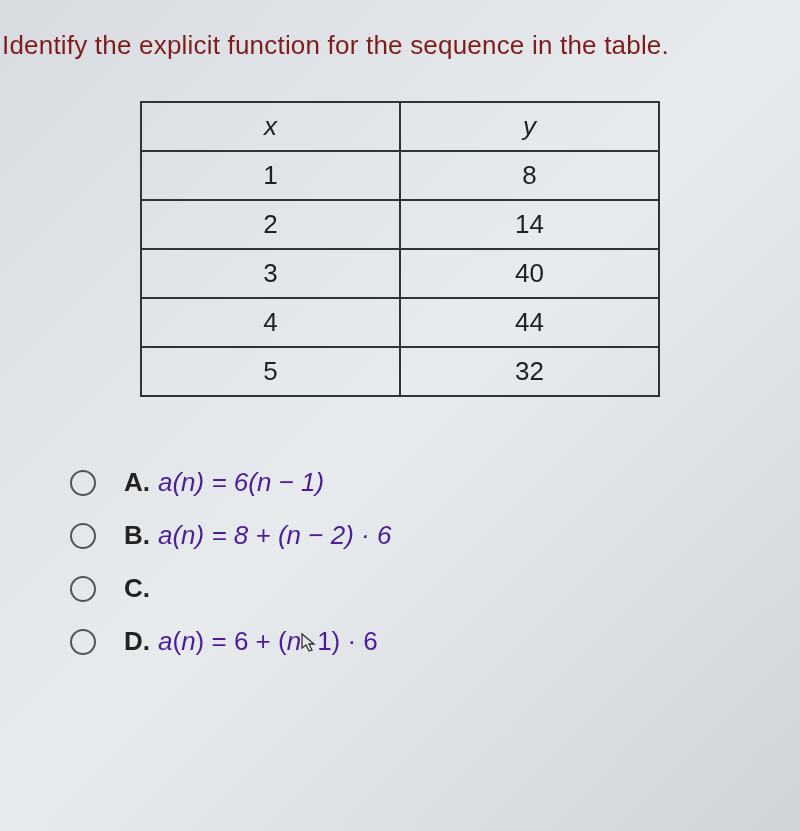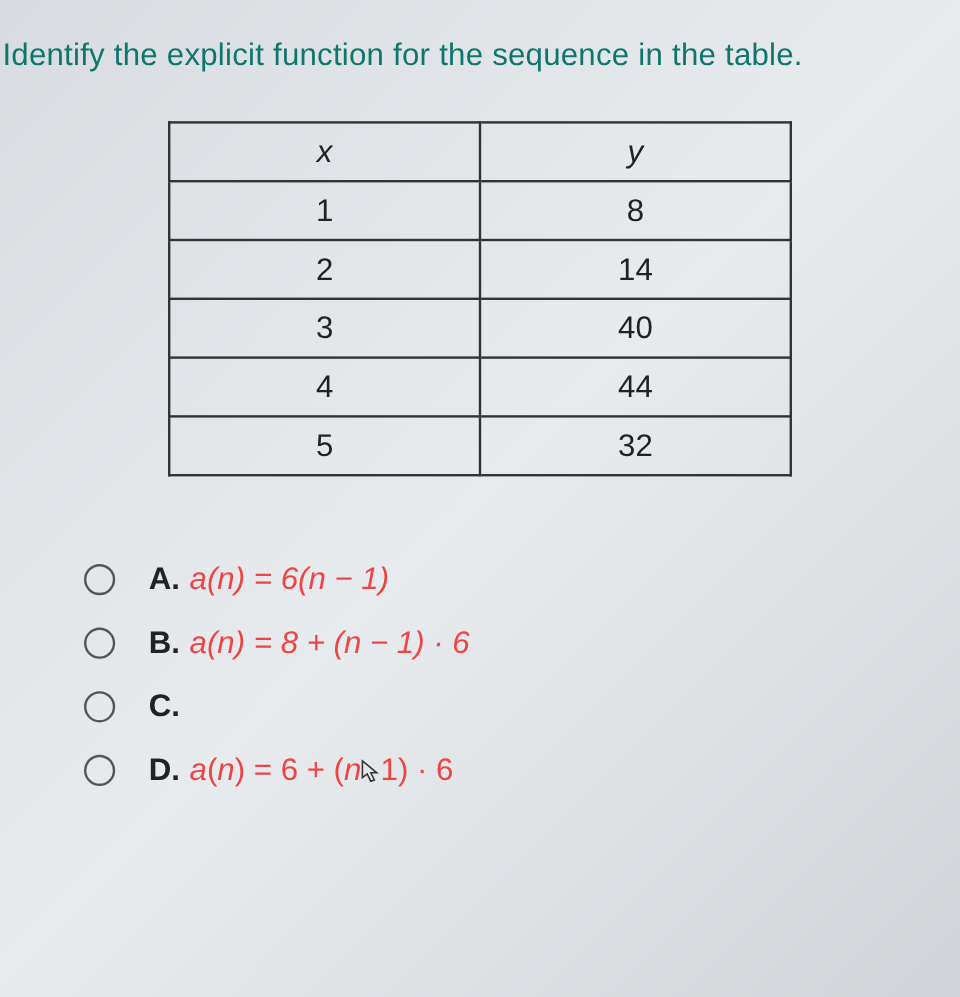--- a/index.html
+++ b/index.html
@@ -15,21 +15,21 @@
     color: #2a2a2a;
     overflow: hidden;
     position: relative;
   }
   .content {
     padding: 30px 0 0 0;
   }
   .question-text {
     font-size: 26px;
     font-weight: 400;
-    color: #0f766e;
+    color: #7f1d1d;
     padding-left: 2px;
     margin-bottom: 40px;
     letter-spacing: 0.2px;
   }
   .table-wrap {
     display: flex;
     justify-content: center;
     margin-bottom: 70px;
   }
   table {
@@ -70,21 +70,21 @@
   }
   .opt-label {
     font-size: 26px;
     font-weight: 700;
     margin-right: 8px;
     color: #222;
   }
   .opt-text {
     font-size: 26px;
     font-style: italic;
-    color: #ef4444;
+    color: #4c1d95;
     font-weight: 400;
   }
   .opt-text .n { font-style: italic; }
   .opt-text .num { font-style: normal; }
   .cursor-svg {
     display: inline-block;
     vertical-align: middle;
     margin: 0 -2px;
   }
 </style>
@@ -131,21 +131,21 @@
 
     <div class="option">
       <div class="radio"></div>
       <span class="opt-label">A.</span>
       <span class="opt-text">a(n) = 6(n − 1)</span>
     </div>
 
     <div class="option">
       <div class="radio"></div>
       <span class="opt-label">B.</span>
-      <span class="opt-text">a(n) = 8 + (n − 1) · 6</span>
+      <span class="opt-text">a(n) = 8 + (n − 2) · 6</span>
     </div>
 
     <div class="option">
       <div class="radio"></div>
       <span class="opt-label">C.</span>
     </div>
 
     <div class="option">
       <div class="radio"></div>
       <span class="opt-label">D.</span>

